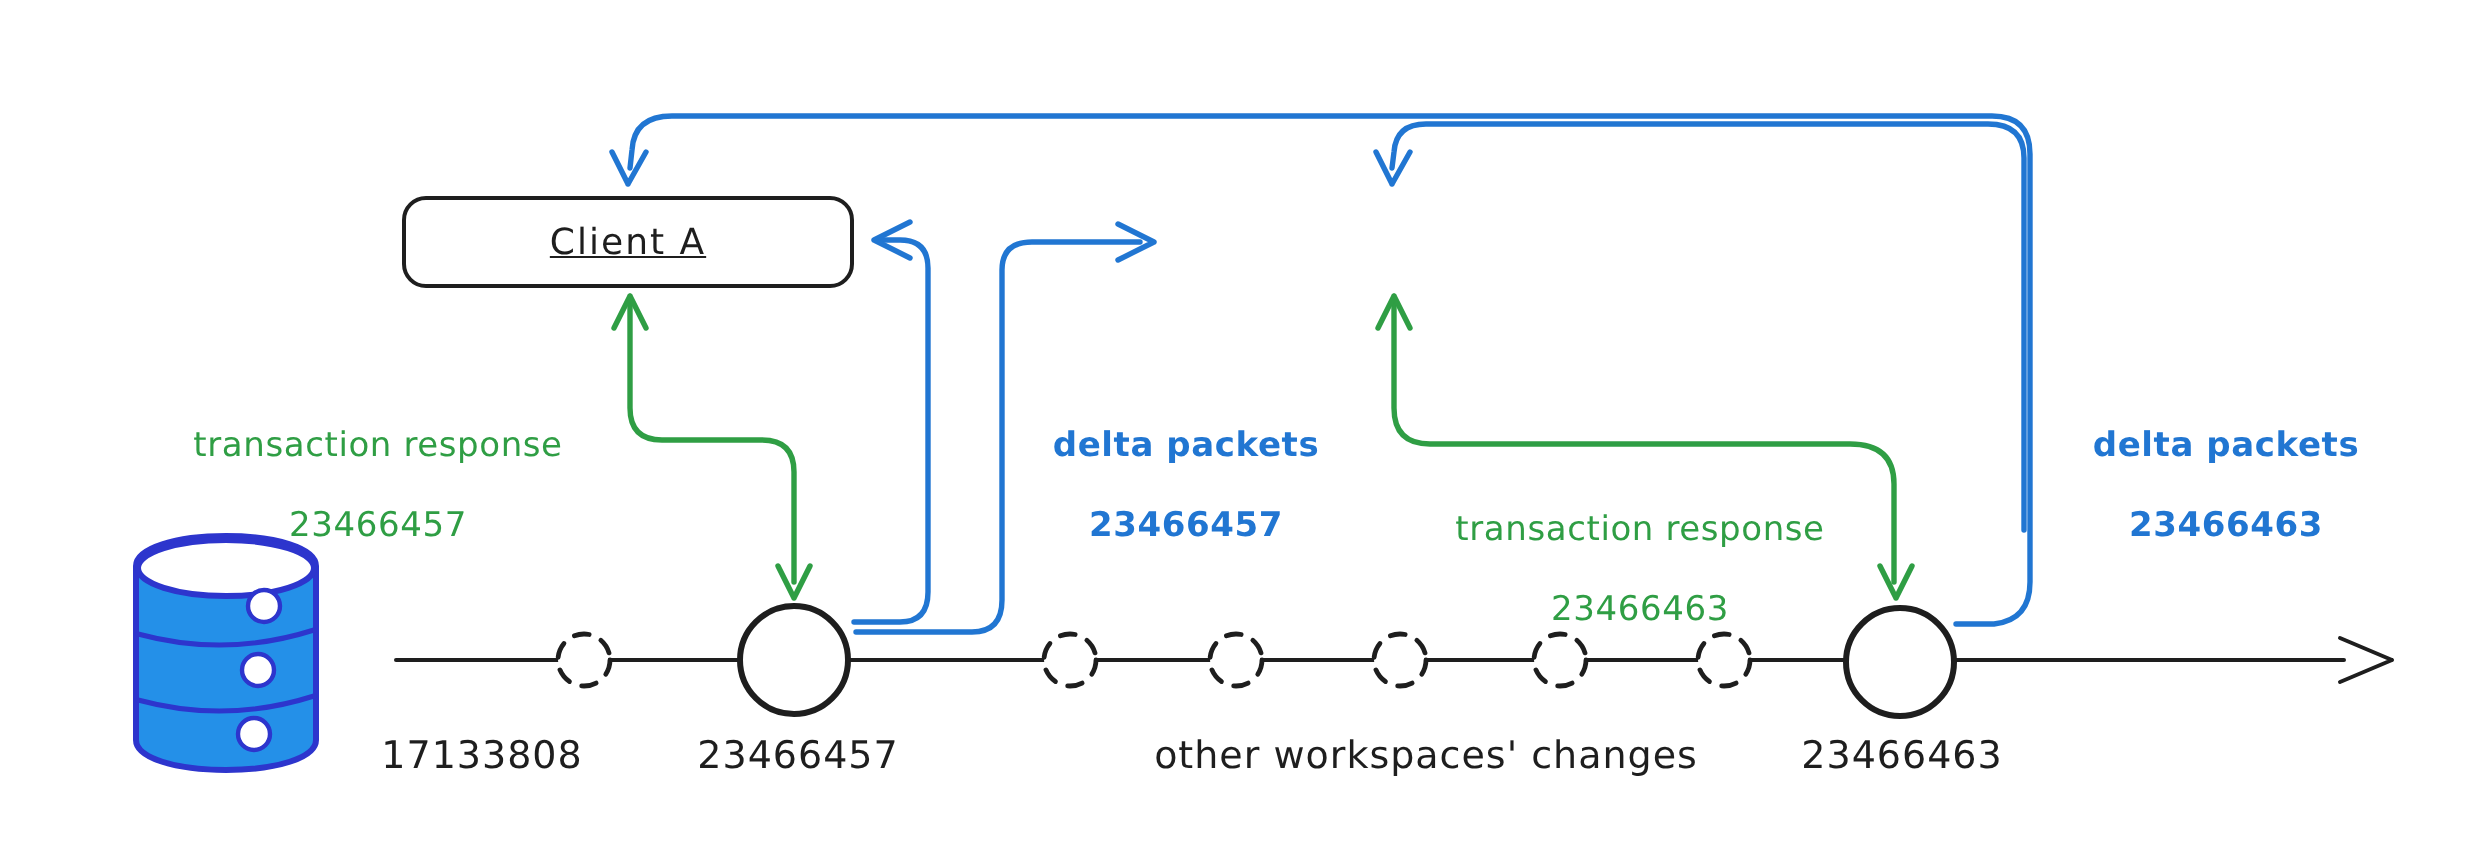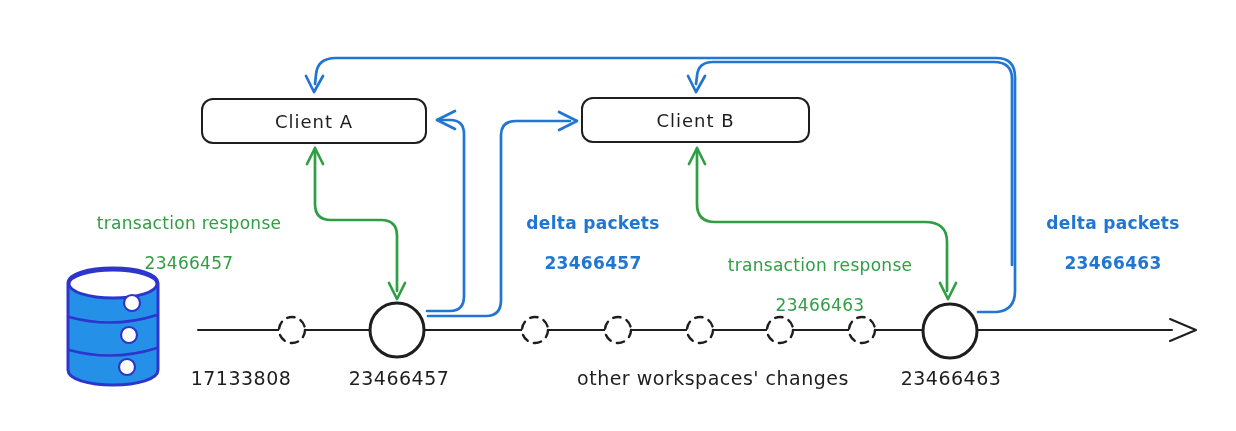--- a/index.html
+++ b/index.html
@@ -25,20 +25,21 @@
     box-sizing: border-box;
     border: 2.5px solid #1e1e1e;
     border-radius: 12px;
     background: #ffffff;
     display: flex;
     align-items: center;
     justify-content: center;
     font-size: 18px;
     letter-spacing: 1px;
     color: #1e1e1e;
+    text-decoration: underline;
   }
   .client-a { left: 201px; top: 98px; width: 226px; height: 46px; }
   .client-b { left: 581px; top: 97px; width: 229px; height: 46px; }
   .annotation {
     position: absolute;
     width: 250px;
     text-align: center;
     font-size: 17px;
     line-height: 24px;
     letter-spacing: 0.3px;
@@ -112,23 +113,20 @@
       <path d="M 69 350 Q 113 362 157 348" fill="none" stroke="#2d35cd" stroke-width="2.5" stroke-linecap="round"></path>
       <circle cx="132" cy="303" r="8" fill="#ffffff" stroke="#2d35cd" stroke-width="2.2"></circle>
       <circle cx="129" cy="335" r="8" fill="#ffffff" stroke="#2d35cd" stroke-width="2.2"></circle>
       <circle cx="127" cy="367" r="8" fill="#ffffff" stroke="#2d35cd" stroke-width="2.2"></circle>
     </g>
   </svg>
 
   <div class="client-box client-a">
     <span>Client A</span>
   </div>
-  <div class="client-box client-b">
-    <span>Client B</span>
-  </div>
 
   <div class="annotation green" style="left:64px; top:195px;">
     <span class="ln">transaction response</span>
     <span class="ln">23466457</span>
   </div>
 
   <div class="annotation blue" style="left:468px; top:195px;">
     <span class="ln">delta packets</span>
     <span class="ln">23466457</span>
   </div>

